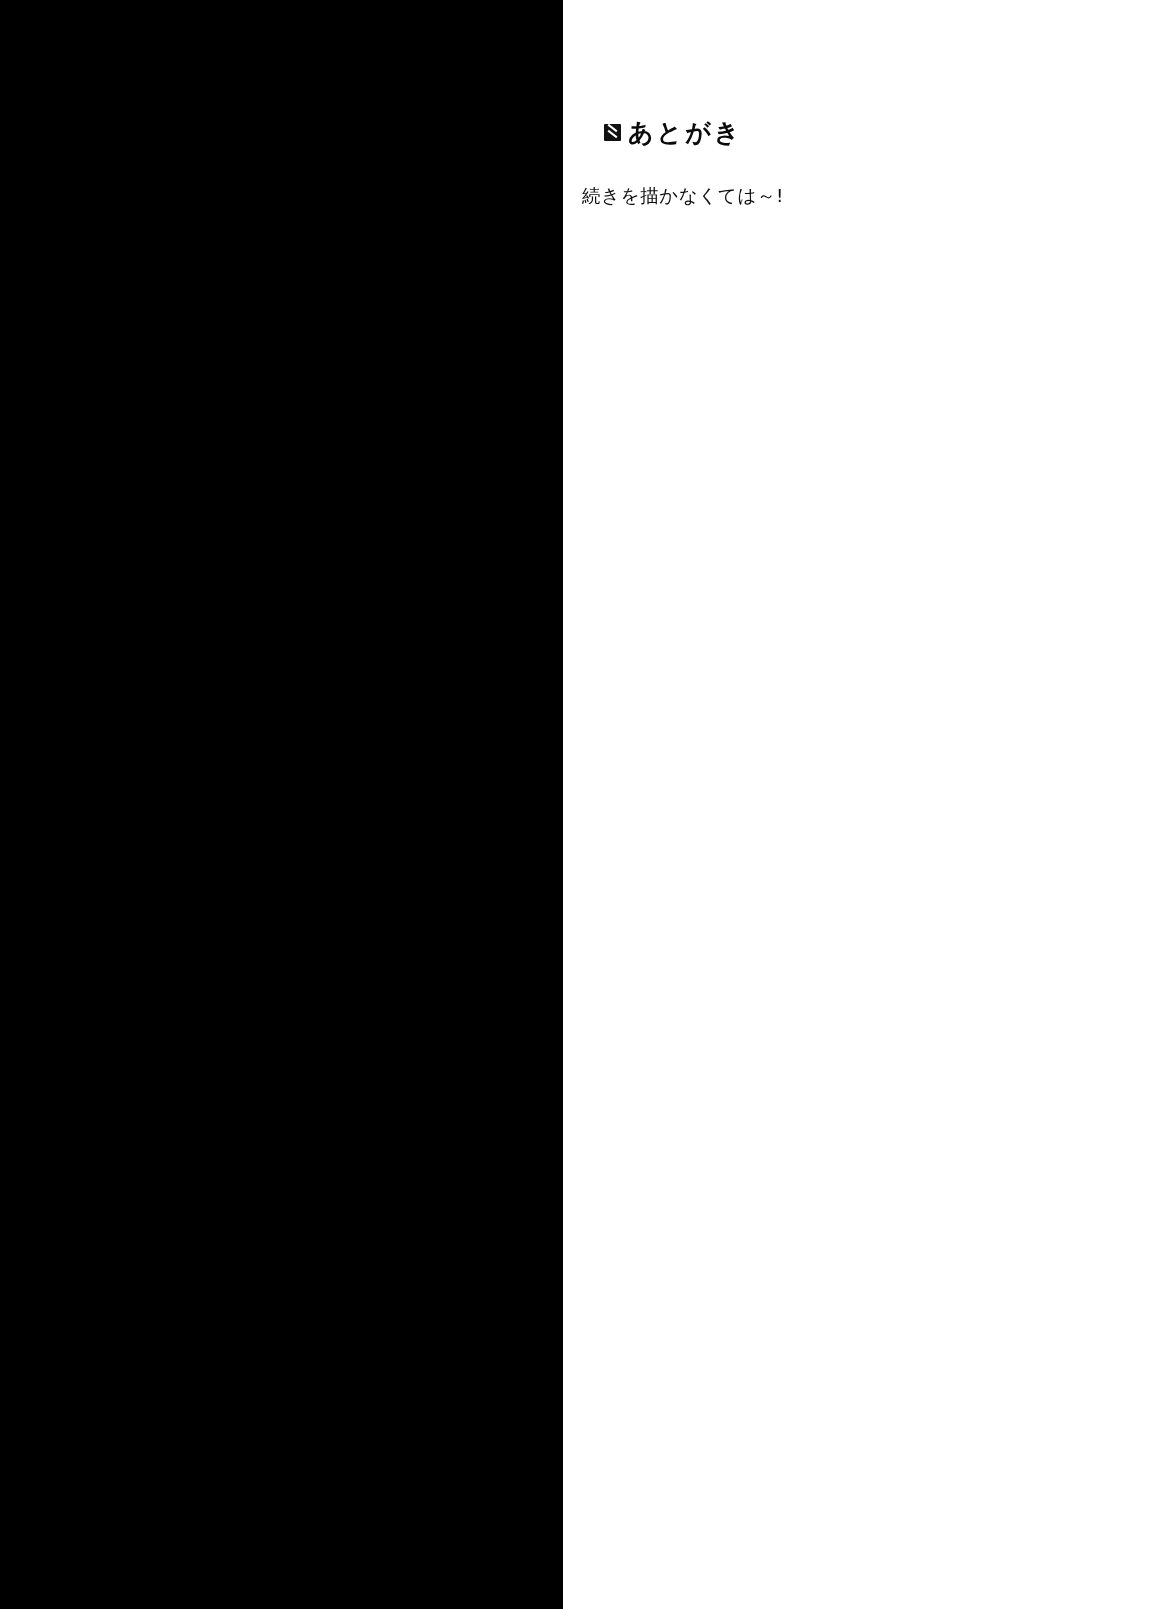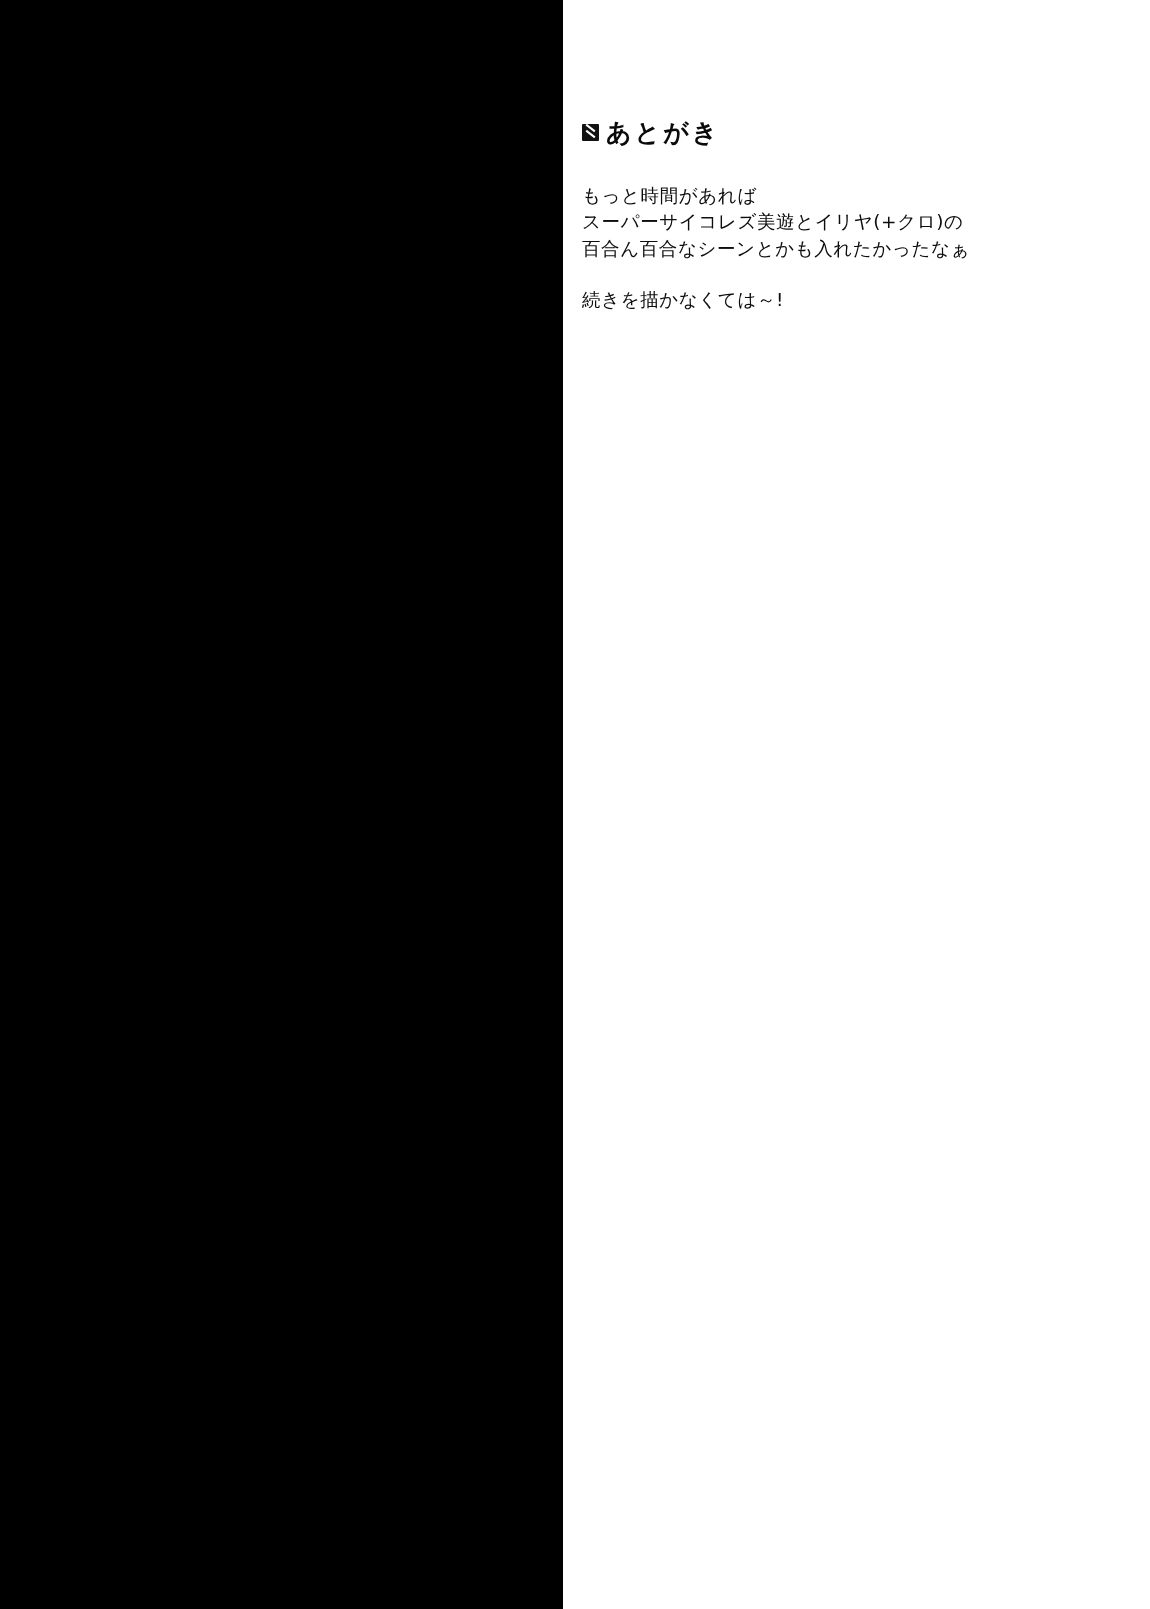--- a/index.html
+++ b/index.html
@@ -34,20 +34,21 @@
     position: absolute;
     left: 19px;
     top: 120px;
     width: 560px;
   }
   .heading-row {
     display: flex;
     align-items: center;
     gap: 7px;
     margin-bottom: 38px;
+    margin-left: 22px;
   }
   .heading-mark {
     width: 17px;
     height: 17px;
     background: #111111;
     position: relative;
     flex: 0 0 auto;
     border-radius: 1px;
   }
   .heading-mark::before {
@@ -100,22 +101,19 @@
 
   <div class="right-panel">
 
     <div class="afterword">
 
       <div class="heading-row">
         <span class="heading-mark"></span>
         <span class="heading-text">あとがき</span>
       </div>
 
-      <p class="para">もっと時間があれば
-スーパーサイコレズ美遊とイリヤ(+クロ)の
-百合ん百合なシーンとかも入れたかったなぁ</p>
       <p class="para">続きを描かなくては～!</p>
 
     </div>
 
   </div>
 
 </div>
 
 </body></html>

